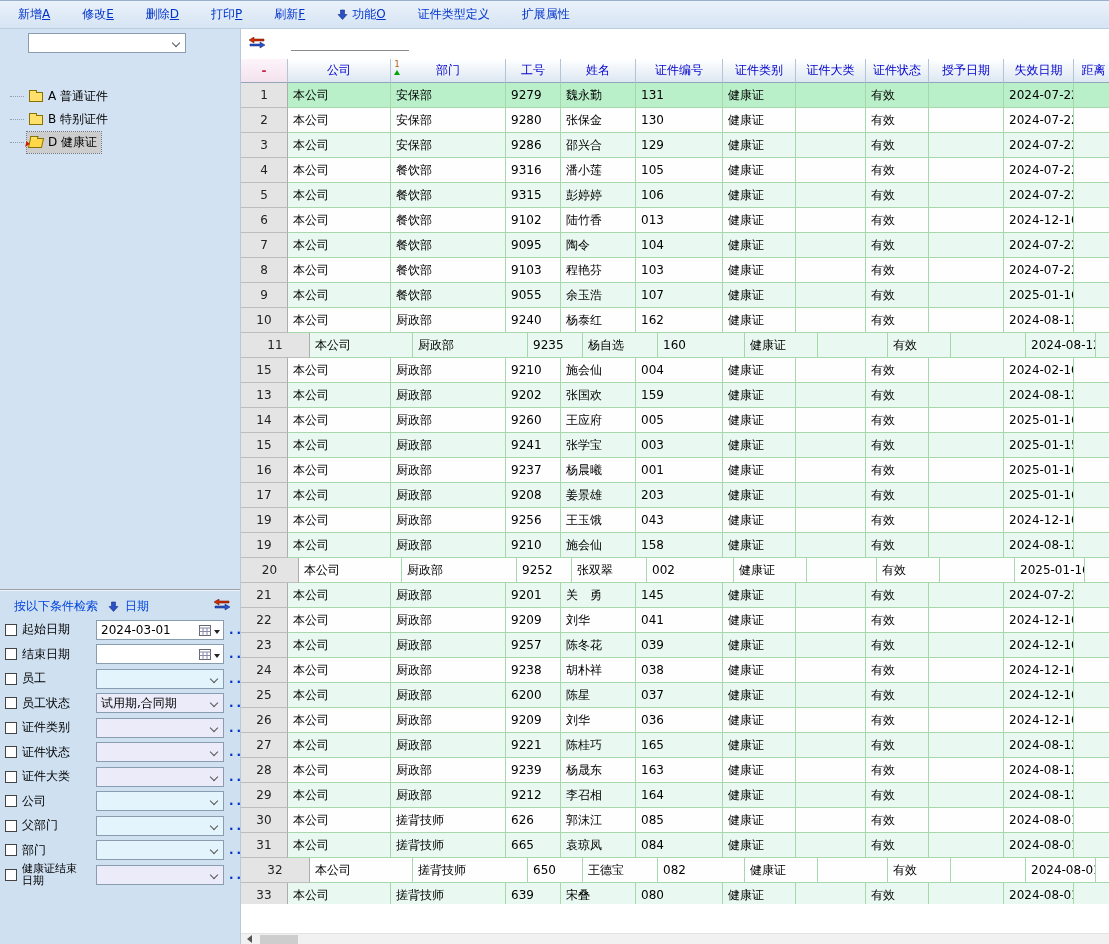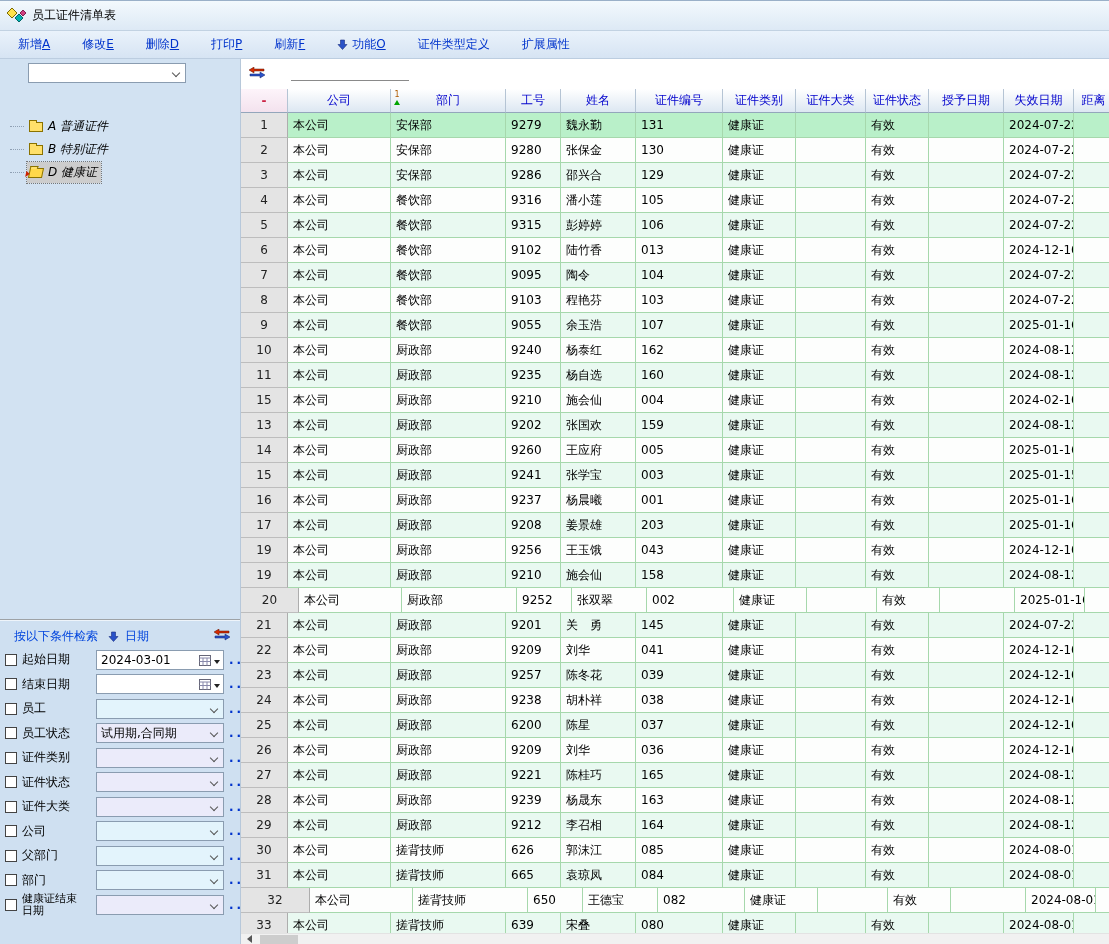--- a/index.html
+++ b/index.html
@@ -22,21 +22,21 @@
   .tbtn u { text-decoration:underline; }
 
   .content { flex:1; display:flex; min-height:0; }
 
   
   .left { width:240px; flex:none; position:relative; background:#d2e2f2; }
   .type-combo { position:absolute; left:28px; top:4px; width:158px; height:20px; background:#fff;
                 border:1px solid #8a9cb0; }
   .chev { position:absolute; right:6px; top:6px; width:6px; height:6px;
           border-left:1.5px solid #555; border-bottom:1.5px solid #555; transform:rotate(-45deg); }
-  .tree { position:absolute; left:10px; top:56px;font-style:italic; }
+  .tree { position:absolute; left:10px; top:56px; }
   .tree-item { display:flex; align-items:center; height:23px; }
   .guide { width:14px; border-top:1px dotted #8fa0b4; margin-right:3px; flex:none; }
   .node { display:flex; align-items:center; padding:2px 4px 2px 2px; }
   .tree-item.sel .node { background:#cdcdcd; outline:1px dotted #777; }
   .folder { width:14px; height:10px; background:#ffe06a; border:1px solid #8a7200; position:relative; margin-right:5px; flex:none; }
   .folder::before { content:""; position:absolute; top:-3px; left:-1px; width:6px; height:2px;
                     background:#ffe06a; border:1px solid #8a7200; border-bottom:none; }
   .folder.open { transform:skewX(-12deg); background:#ffd84a; }
   .folder.open::after { content:""; position:absolute; left:-4px; top:2px; width:0; height:0;
                         border-top:3px solid transparent; border-bottom:3px solid transparent; border-left:4px solid #cc2200; }
@@ -92,30 +92,20 @@
   .scroll-btn { width:17px; height:11px; display:flex; align-items:center; justify-content:center; flex:none; }
   .tri-left { width:0; height:0; border-top:4px solid transparent; border-bottom:4px solid transparent;
               border-right:5px solid #555; }
   .thumb { width:38px; height:9px; background:#cdcdcd; margin-left:2px; flex:none; }
 </style>
 </head>
 <body>
 
 <div class="window">
 
-  <div class="titlebar">
-    <span class="app-icon">
-      <svg width="21" height="17" viewBox="0 0 21 17">
-        <polygon points="6,1 11,6 6,11 1,6" fill="#ffe34d" stroke="#7a6a00"></polygon>
-        <polygon points="13,7 17,11 13,15 9,11" fill="#00b0b0" stroke="#006666"></polygon>
-        <polygon points="17,3 20,6 17,9 14,6" fill="#d04080" stroke="#802050"></polygon>
-      </svg>
-    </span>
-    <span class="title">员工证件清单表</span>
-  </div>
 
   <div class="toolbar" id="toolbar">
       <span class="tbtn">
         <span>新增<u>A</u></span>
       </span>
       <span class="tbtn">
         <span>修改<u>E</u></span>
       </span>
       <span class="tbtn">
         <span>删除<u>D</u></span>
@@ -492,21 +482,21 @@
             <div class="cell" style="width:75px">杨泰红</div>
             <div class="cell" style="width:87px">162</div>
             <div class="cell" style="width:73px">健康证</div>
             <div class="cell" style="width:70px"></div>
             <div class="cell" style="width:63px">有效</div>
             <div class="cell" style="width:75px"></div>
             <div class="cell" style="width:70px">2024-08-12</div>
             <div class="cell" style="width:40px"></div>
           </div>
           <div class="drow r-odd">
-            <div class="cell numcell" style="width:47px">11</div>
+            <div class="cell numcell" style="width:69px">11</div>
             <div class="cell" style="width:103px">本公司</div>
             <div class="cell" style="width:115px">厨政部</div>
             <div class="cell" style="width:55px">9235</div>
             <div class="cell" style="width:75px">杨自选</div>
             <div class="cell" style="width:87px">160</div>
             <div class="cell" style="width:73px">健康证</div>
             <div class="cell" style="width:70px"></div>
             <div class="cell" style="width:63px">有效</div>
             <div class="cell" style="width:75px"></div>
             <div class="cell" style="width:70px">2024-08-12</div>

